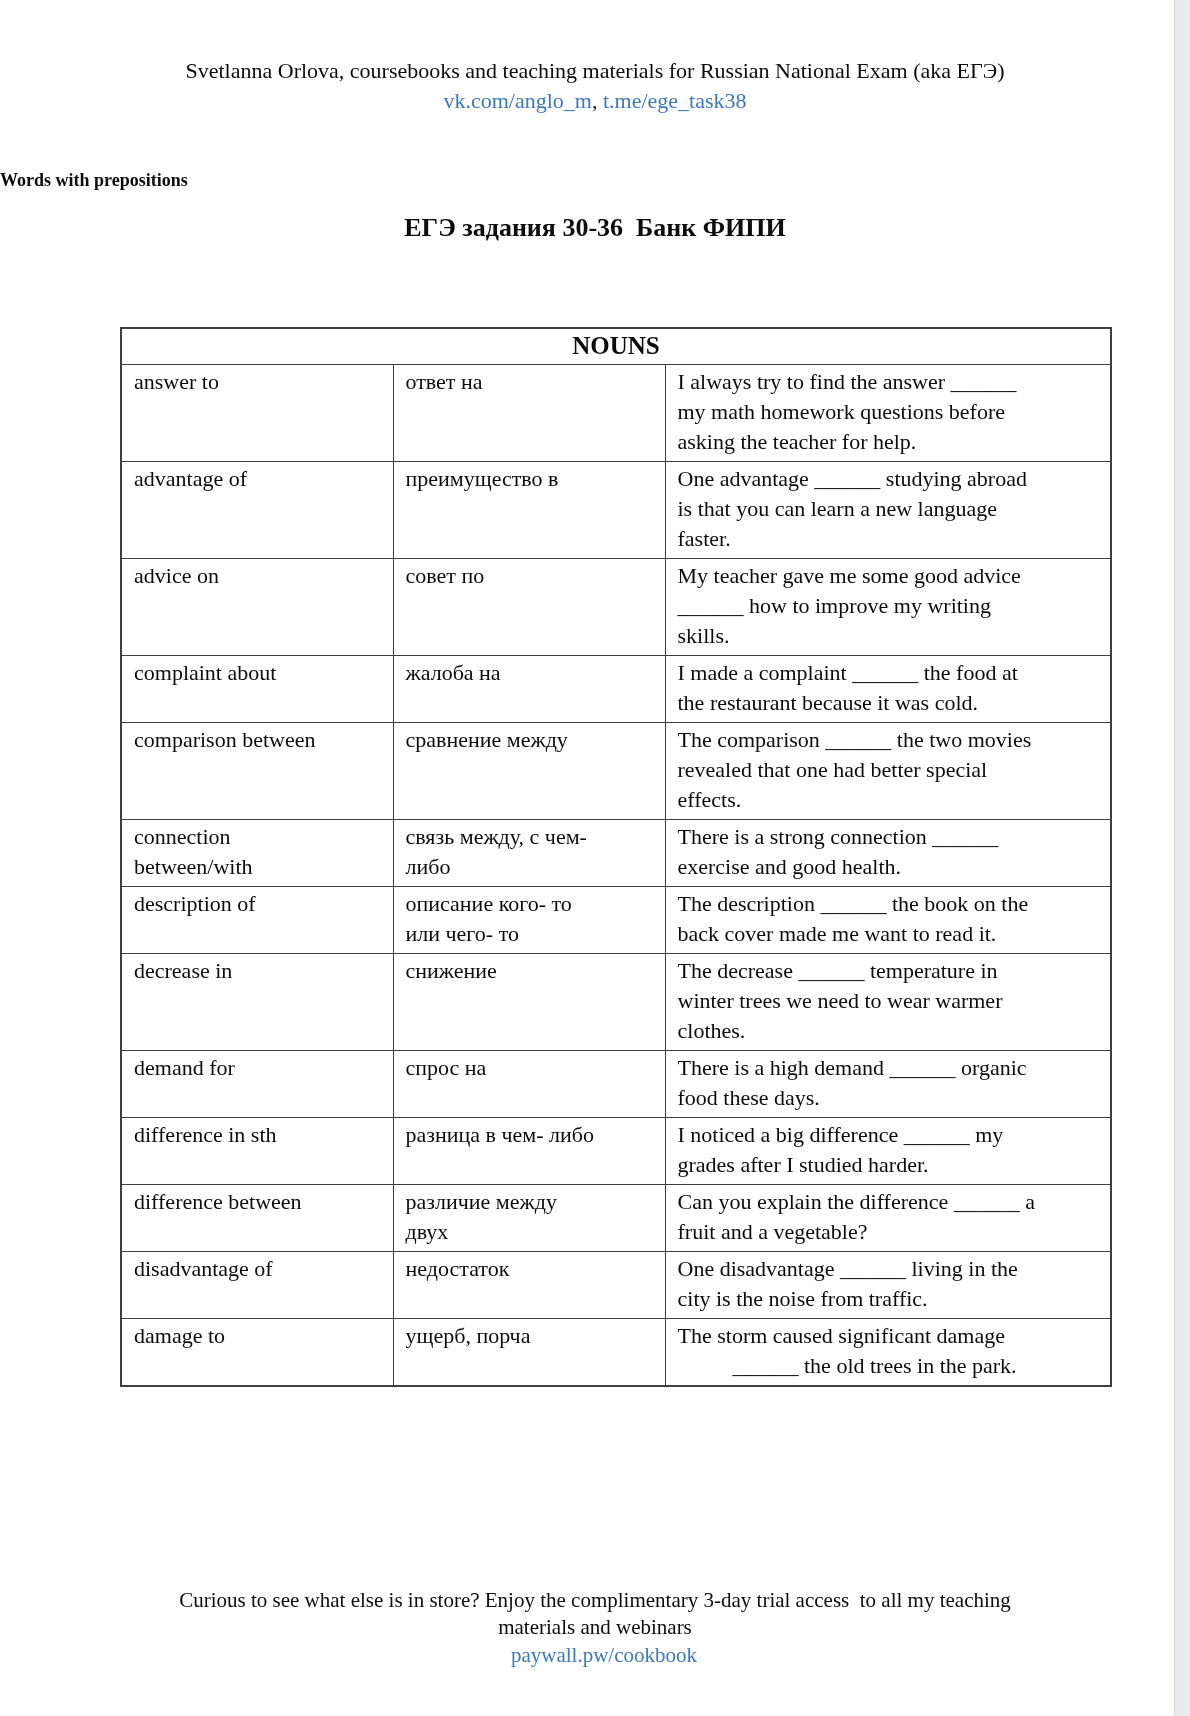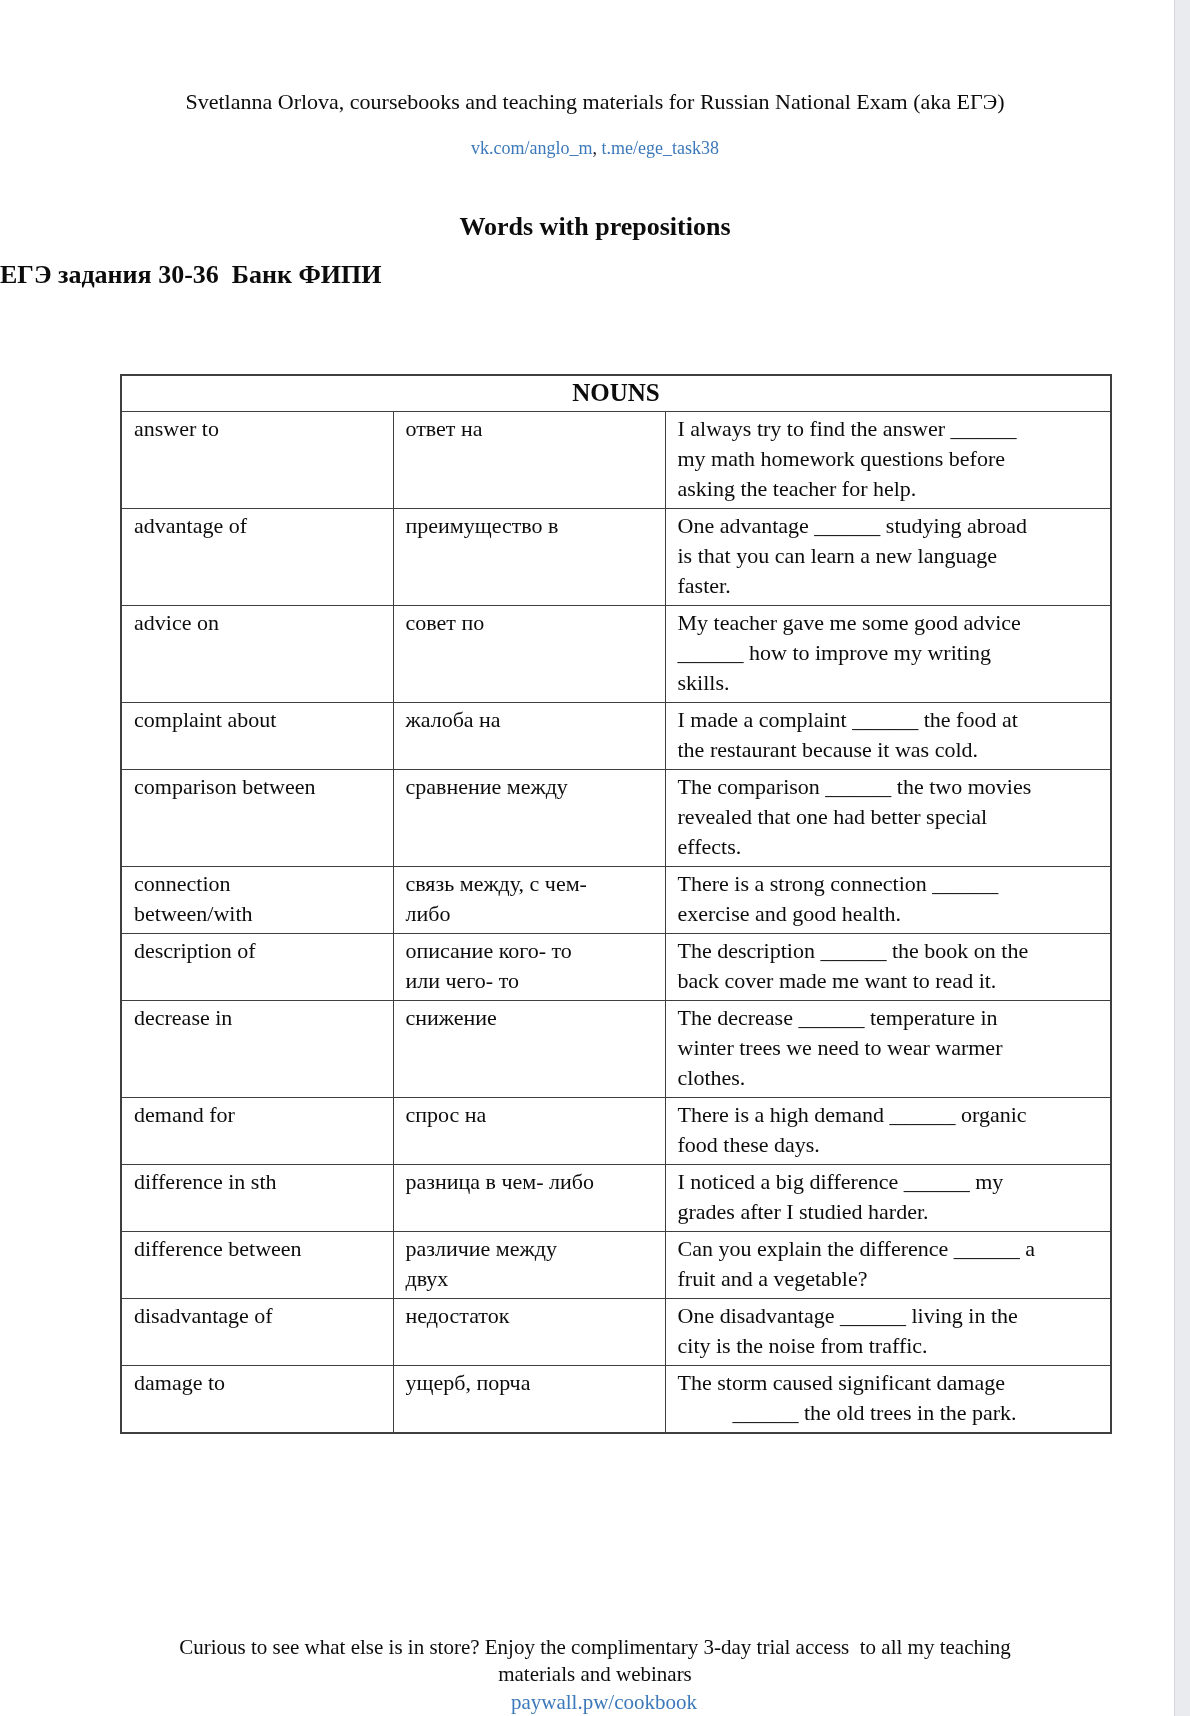--- a/index.html
+++ b/index.html
@@ -2,30 +2,30 @@
 <html><head>
 <meta charset="utf-8">
 <style>
   html, body { margin: 0; padding: 0; background: #ffffff; }
   body {
     width: 1190px; height: 1716px;
     position: relative; overflow: hidden;
     font-family: "Liberation Serif", "DejaVu Serif", serif;
     color: #0c0c0c;
   }
-  .doc-header { padding-top: 88px; text-align: center; font-size: 22px; line-height: 28px; }
-  .links-line { margin-top: 18px; font-size: 18px; }
+  .doc-header { padding-top: 57px; text-align: center; font-size: 22px; line-height: 28px; }
+  .links-line { margin-top: 2px; font-size: 22px; }
   a.doc-link { color: #3c79ba; text-decoration: none; cursor: pointer; }
   .link-sep { color: #1a1a2e; }
   .doc-title {
-    margin: 50px 0 0 0; text-align: center;
-    font-size: 26px; font-weight: bold; line-height: 30px;
+    margin: 50px 0 0 0; 
+    font-size: 18px; font-weight: bold; line-height: 30px;
   }
   .doc-subtitle {
-    margin: 18px 0 0 0; 
+    margin: 18px 0 0 0; text-align: center;
     font-size: 26px; font-weight: bold; line-height: 30px;
   }
   table.nouns-table {
     margin: 84px 0 0 120px;
     width: 990px;
     border-collapse: collapse;
     table-layout: fixed;
     border: 2px solid #3f3f3f;
     font-family: Liberation Serif, serif;
   }

